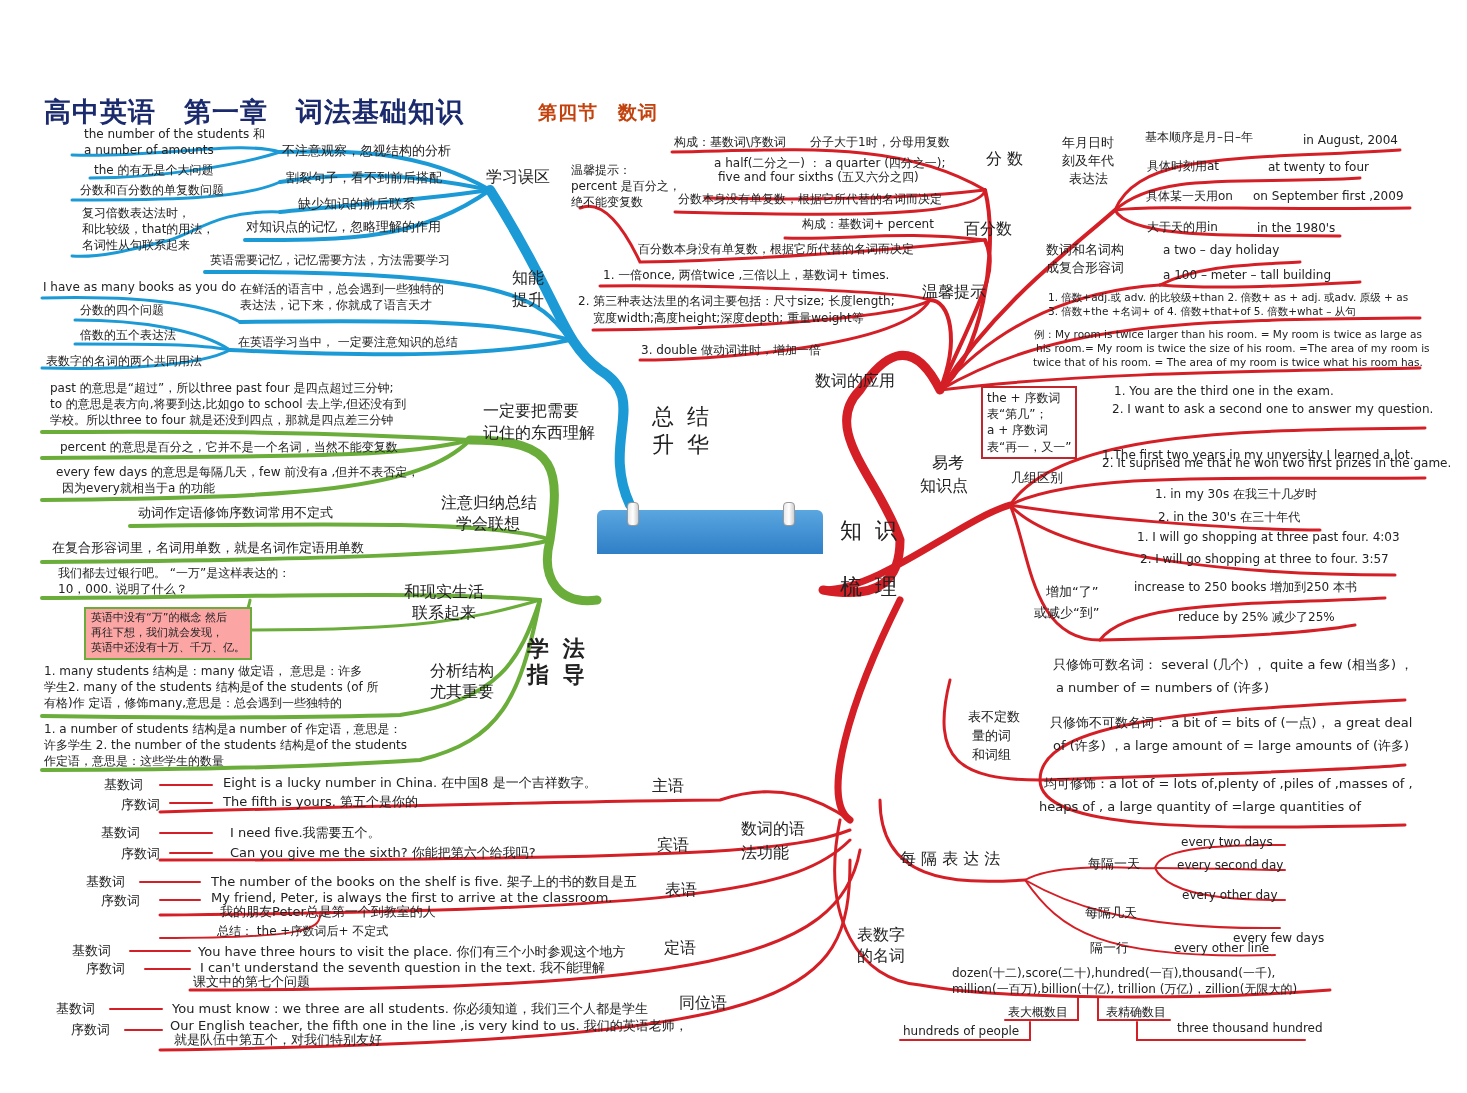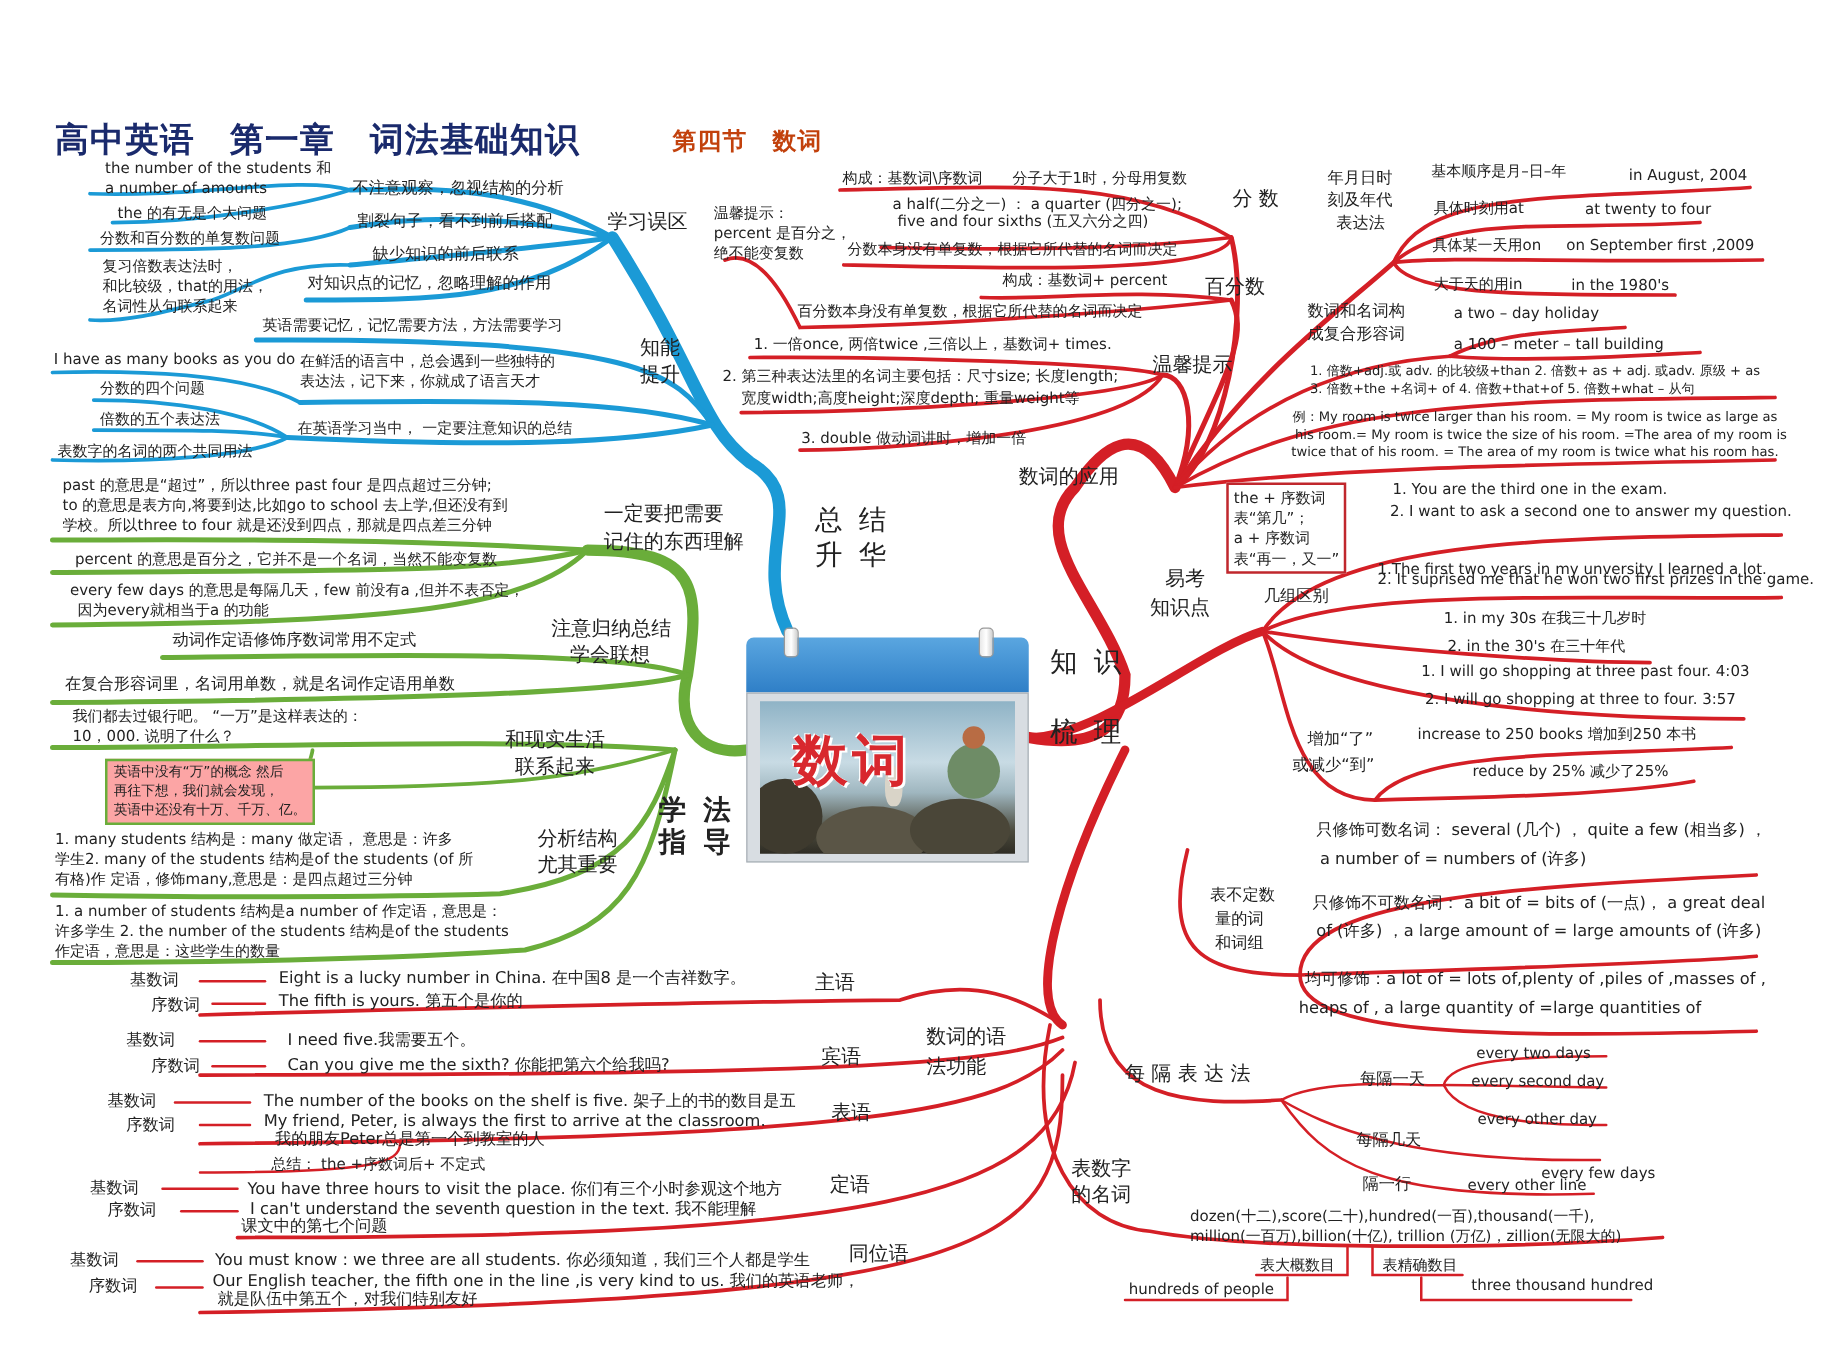--- a/index.html
+++ b/index.html
@@ -123,31 +123,20 @@
   </g>
 </svg>
 
 <div class="title">高中英语　第一章　词法基础知识</div>
 <div class="subtitle">第四节　数词</div>
 
 <div class="cal">
   <div class="cal-top"></div>
   <div class="cal-ring" style="left:30px;"></div>
   <div class="cal-ring" style="left:186px;"></div>
-  <div class="cal-body">
-    <div class="cal-photo">
-      <div class="stone" style="left:-10px;top:62px;width:60px;height:60px;background:#3e3a2e;"></div>
-      <div class="stone" style="left:45px;top:84px;width:90px;height:50px;background:#5a5546;"></div>
-      <div class="stone" style="left:120px;top:78px;width:80px;height:50px;background:#4a4638;"></div>
-      <div class="stone" style="left:150px;top:34px;width:42px;height:44px;background:#6e8c66;"></div>
-      <div class="stone" style="left:162px;top:20px;width:18px;height:18px;background:#b86c44;"></div>
-      <div class="stone" style="left:100px;top:52px;width:14px;height:32px;background:#d9d4c8;border-radius:40%;"></div>
-    </div>
-    <div class="cal-title">数词</div>
-  </div>
 </div>
 
 <div class="t xl" style="left:652px;top:404px;">总 结</div>
 <div class="t xl" style="left:652px;top:432px;">升 华</div>
 <div class="t xl" style="left:840px;top:518px;">知 识</div>
 <div class="t xl" style="left:840px;top:546px;margin-top:28px;">梳 理</div>
 <div class="t xl" style="left:527px;top:636px;font-weight:bold;">学 法</div>
 <div class="t xl" style="left:527px;top:662px;font-weight:bold;">指 导</div>
 
 <div class="t l" style="left:486px;top:167px;">学习误区</div>
@@ -195,21 +184,21 @@
 <div class="box" style="left:84px;top:607px;">
   <div>英语中没有“万”的概念 然后</div>
   <div>再往下想，我们就会发现，</div>
   <div>英语中还没有十万、千万、亿。</div>
 </div>
 
 <div class="t l" style="left:430px;top:661px;">分析结构</div>
 <div class="t l" style="left:430px;top:682px;">尤其重要</div>
 <div class="t s" style="left:44px;top:664px;">1. many students 结构是：many 做定语， 意思是：许多</div>
 <div class="t s" style="left:44px;top:680px;">学生2. many of the students 结构是of the students (of 所</div>
-<div class="t s" style="left:44px;top:696px;">有格)作 定语，修饰many,意思是：是四点超过三分钟</div>
+<div class="t s" style="left:44px;top:696px;">有格)作 定语，修饰many,意思是：总会遇到一些独特的</div>
 <div class="t s" style="left:44px;top:722px;">1. a number of students 结构是a number of 作定语，意思是：</div>
 <div class="t s" style="left:44px;top:738px;">许多学生 2. the number of the students 结构是of the students</div>
 <div class="t s" style="left:44px;top:754px;">作定语，意思是：这些学生的数量</div>
 
 <div class="t l" style="left:815px;top:371px;">数词的应用</div>
 
 <div class="t l" style="left:986px;top:149px;">分 数</div>
 <div class="t s" style="left:674px;top:135px;">构成：基数词\序数词　　分子大于1时，分母用复数</div>
 <div class="t s" style="left:714px;top:156px;">a half(二分之一) ：  a quarter (四分之一);</div>
 <div class="t s" style="left:718px;top:170px;">five and four sixths (五又六分之四)</div>

